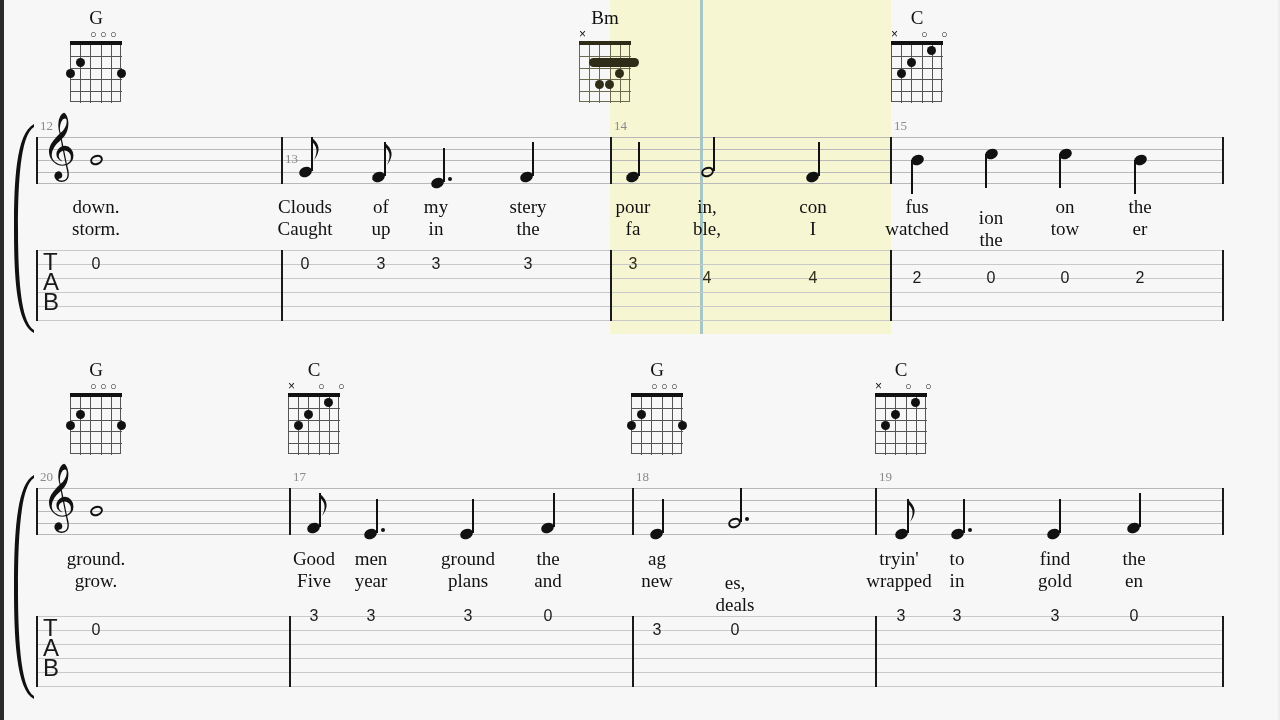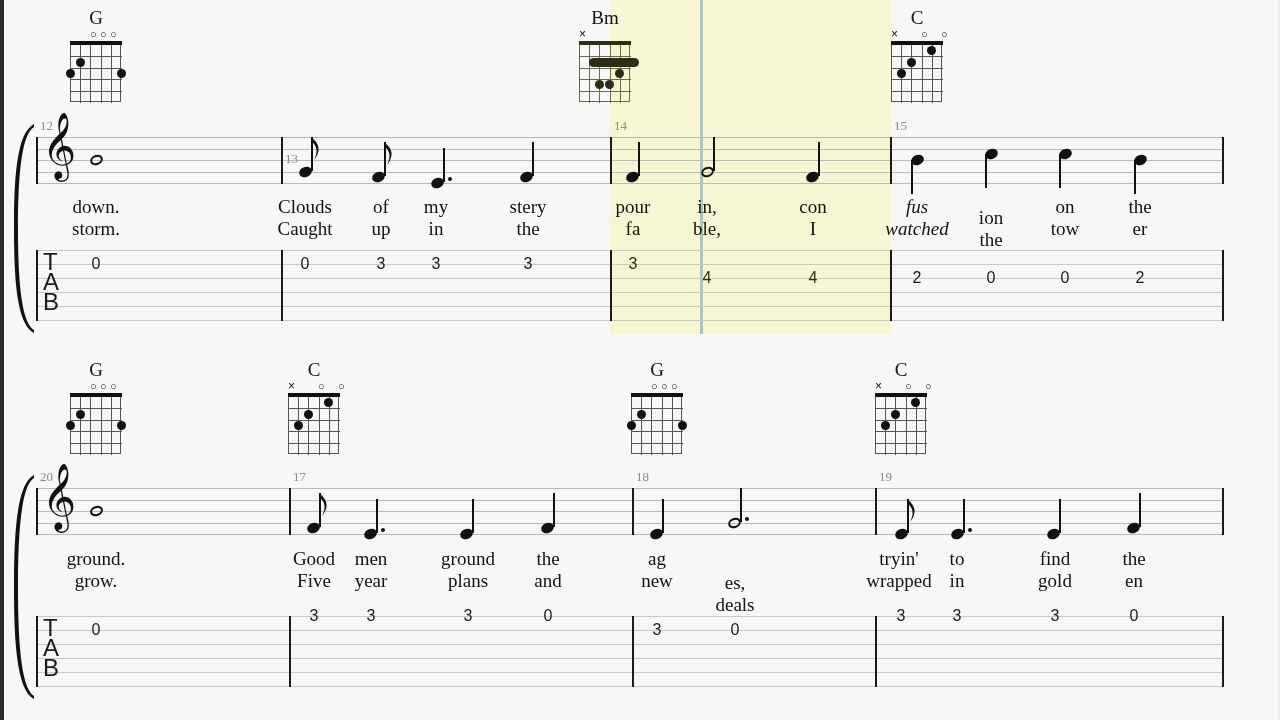--- a/index.html
+++ b/index.html
@@ -360,21 +360,21 @@
         <div>fa</div>
       </div>
       <div class="lyric" style="left: 707px; top: 196px;">
         <div>in,</div>
         <div>ble,</div>
       </div>
       <div class="lyric" style="left: 813px; top: 196px;">
         <div>con</div>
         <div>I</div>
       </div>
-      <div class="lyric" style="left: 917px; top: 196px; font-style: italic;">
+      <div class="lyric" style="left: 917px; top: 196px;">
         <div>fus</div>
         <div>watched</div>
       </div>
       <div class="lyric" style="left: 991px; top: 207px;">
         <div>ion</div>
         <div>the</div>
       </div>
       <div class="lyric" style="left: 1065px; top: 196px;">
         <div>on</div>
         <div>tow</div>

